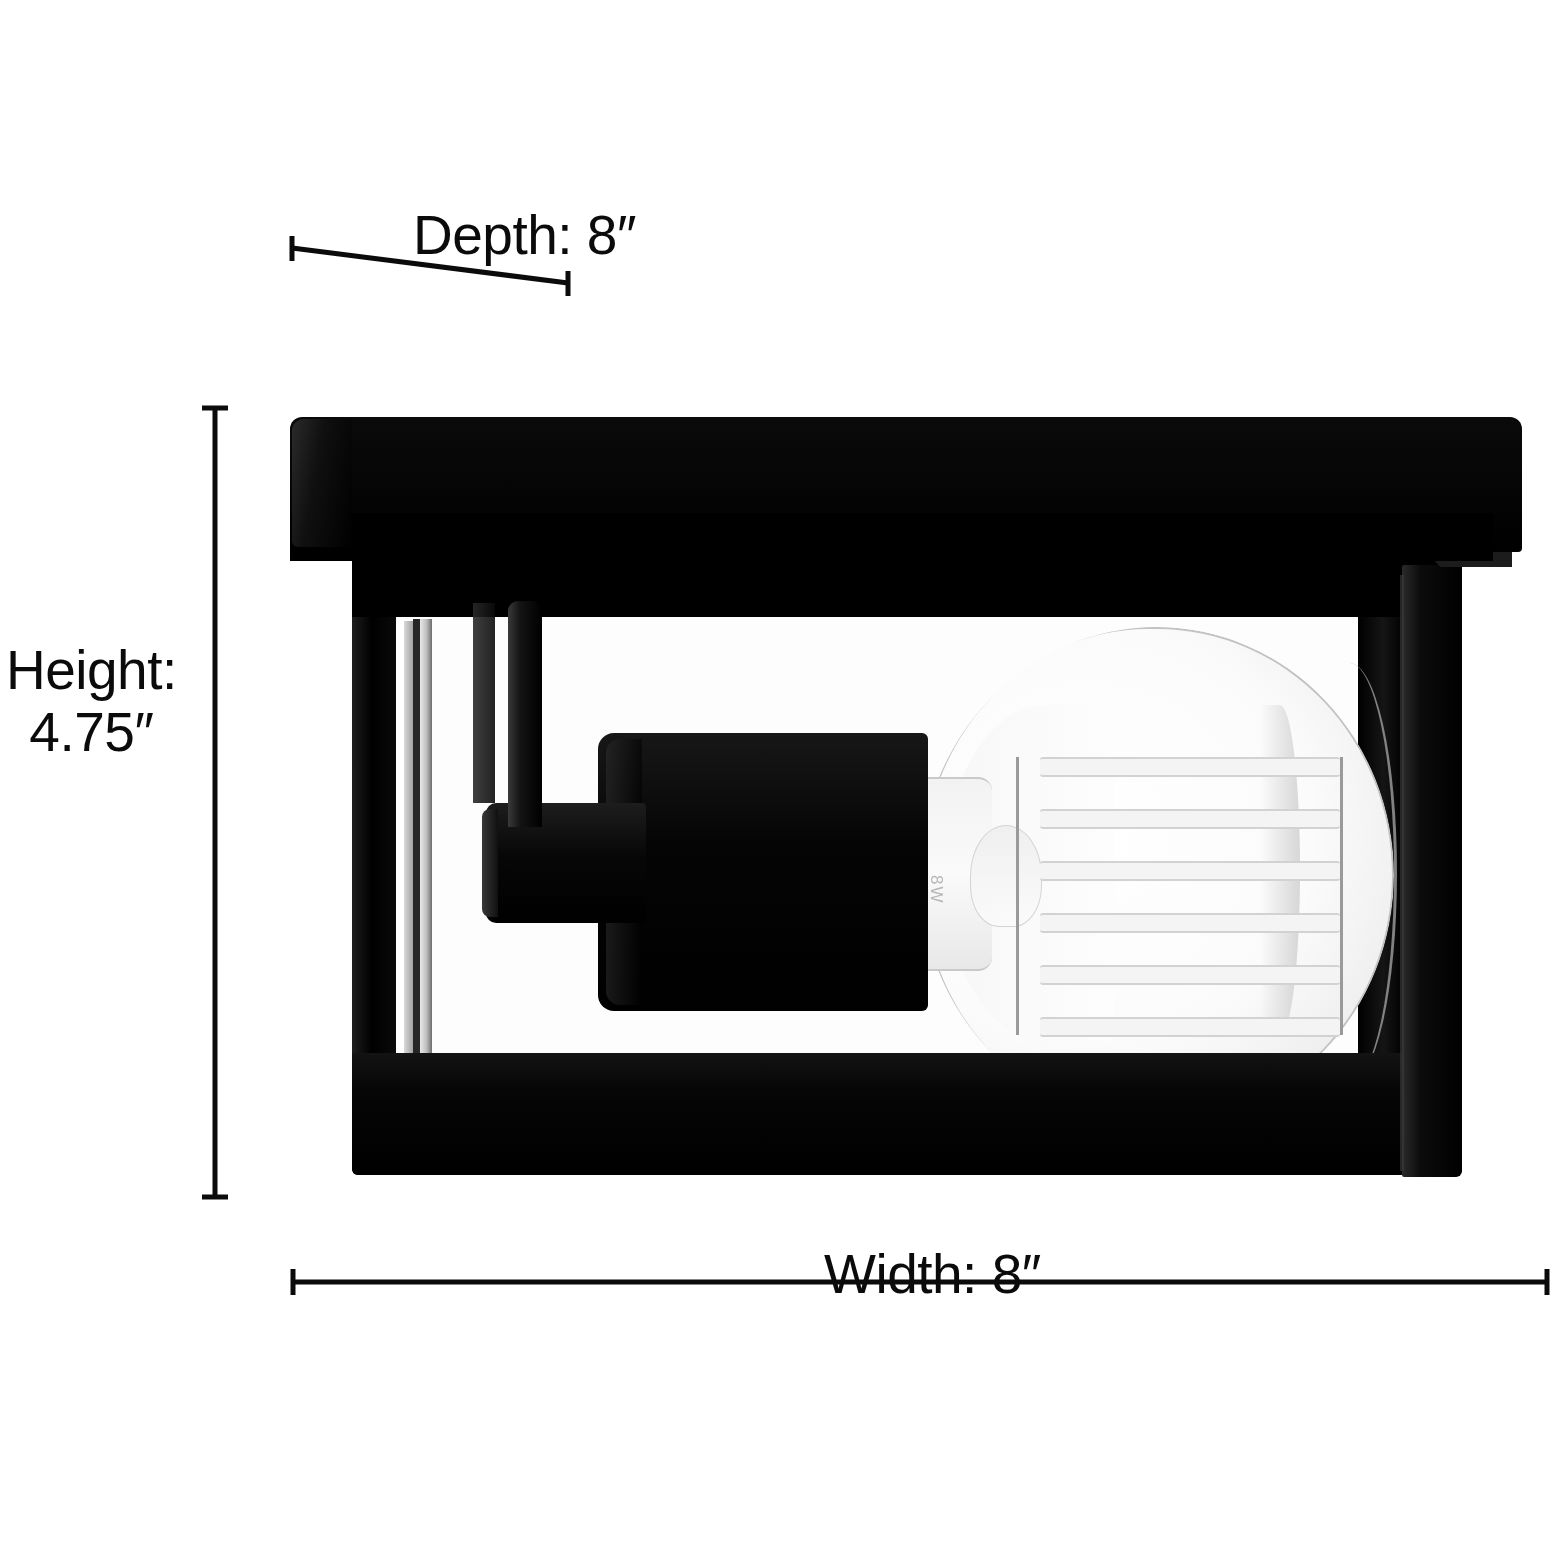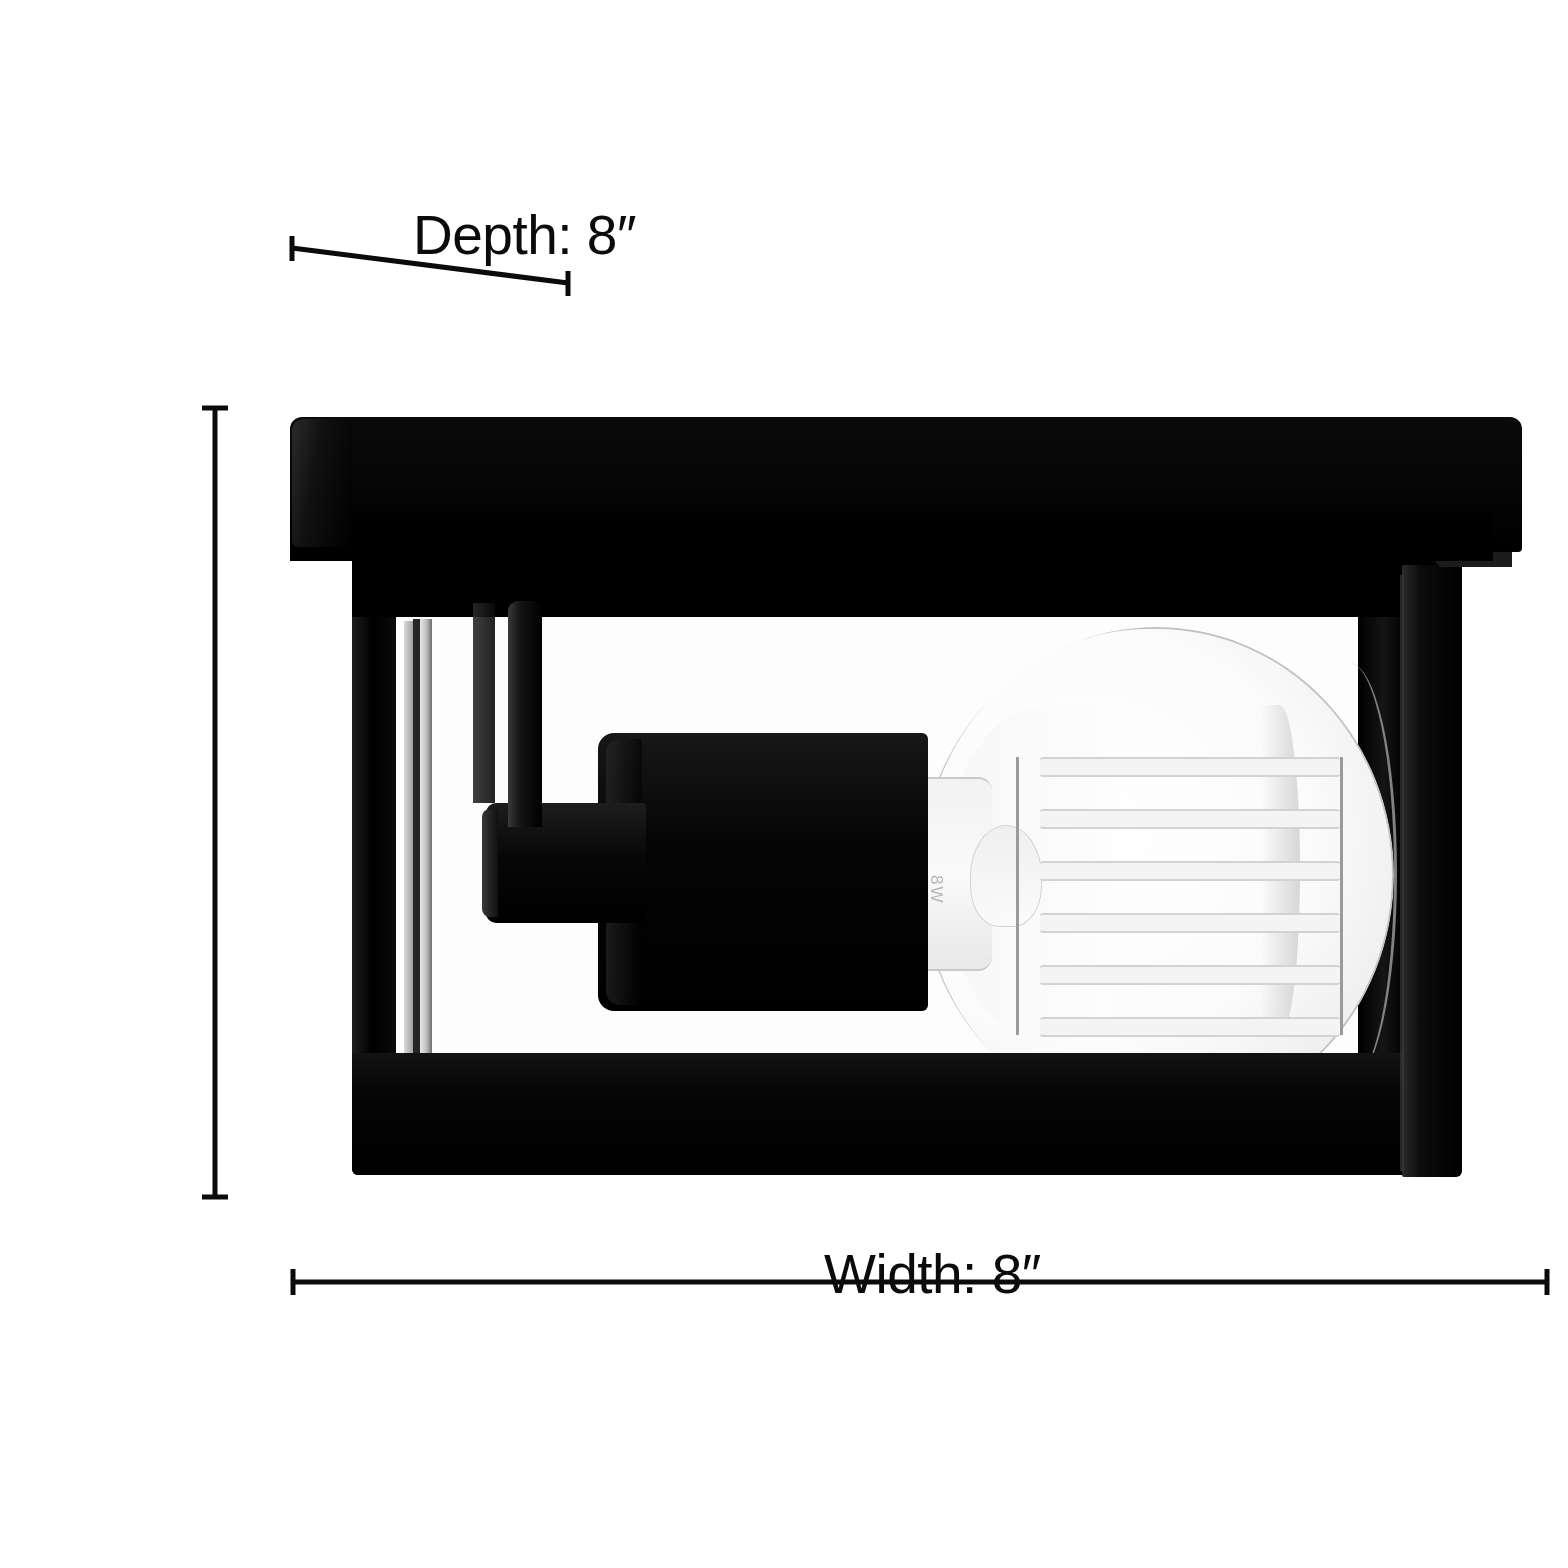--- a/index.html
+++ b/index.html
@@ -203,20 +203,21 @@
 <div id="stage">
 
   <div class="dimlabel" id="depth-label">Depth: 8″</div>
 
   <svg id="depth-dim" viewBox="0 0 300 70" width="300" height="70">
     <line x1="7" y1="18" x2="283" y2="53" stroke="#0b0b0b" stroke-width="5"></line>
     <line x1="7" y1="6" x2="7" y2="31" stroke="#0b0b0b" stroke-width="5"></line>
     <line x1="283" y1="41" x2="283" y2="66" stroke="#0b0b0b" stroke-width="5"></line>
   </svg>
 
+  <div class="dimlabel" id="height-label"><span>Height:</span><br><span>4.75″</span></div>
 
   <svg id="height-dim" viewBox="0 0 30 805" width="30" height="805">
     <line x1="15" y1="8" x2="15" y2="797" stroke="#0b0b0b" stroke-width="5"></line>
     <line x1="2" y1="8" x2="28" y2="8" stroke="#0b0b0b" stroke-width="5"></line>
     <line x1="2" y1="797" x2="28" y2="797" stroke="#0b0b0b" stroke-width="5"></line>
   </svg>
 
   <svg id="width-dim" viewBox="0 0 1270 40" width="1270" height="40">
     <line x1="8" y1="20" x2="1262" y2="20" stroke="#0b0b0b" stroke-width="5"></line>
     <line x1="8" y1="7" x2="8" y2="33" stroke="#0b0b0b" stroke-width="5"></line>

